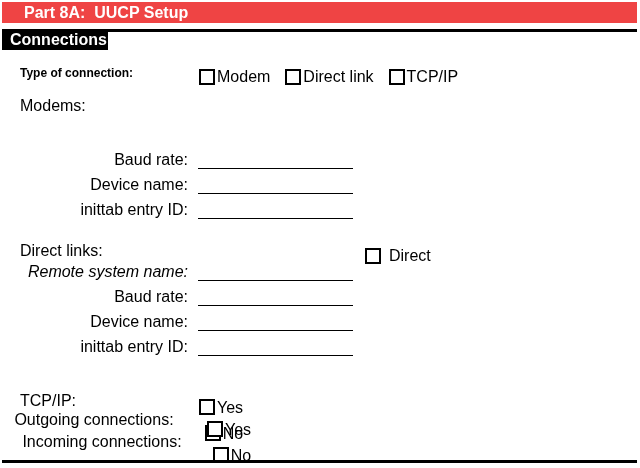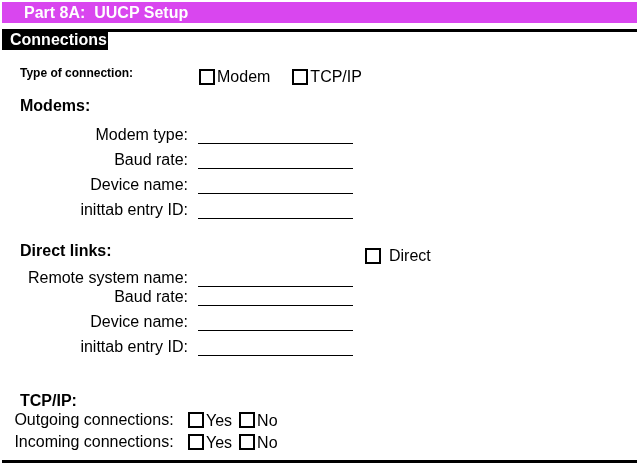--- a/index.html
+++ b/index.html
@@ -11,21 +11,21 @@
     color: #000000;
     font-family: "Liberation Sans", "DejaVu Sans", sans-serif;
     overflow: hidden;
   }
 
   
   .title-bar {
     position: absolute;
     left: 2px; top: 2px;
     width: 635px; height: 21px;
-    background: #d946ef;
+    background: #ef4444;
     color: #ffffff;
     font-weight: bold;
     font-size: 16px;
     line-height: 21px;
     padding-left: 22px;
     box-sizing: border-box;
   }
   .title-text { white-space: pre; }
 
   
@@ -46,21 +46,21 @@
     line-height: 21px;
     padding-left: 8px;
     box-sizing: border-box;
   }
 
   
   .bold-label { font-weight: bold; font-size: 12px; }
   .heading {
     position: absolute;
     left: 20px;
-    font-weight: bold;
+    font-weight: normal;
     font-size: 16px;
     line-height: 19px;
   }
 
   
   .checkbox {
     width: 12px; height: 12px;
     border: 2px solid #000000;
     background: #ffffff;
     display: inline-block;
@@ -73,21 +73,21 @@
     font-size: 16px;
     line-height: 19px;
   }
 
   
   .toc-label { position: absolute; left: 20px; top: 64px; line-height: 19px; }
   .type-options {
     position: absolute;
     left: 199px; top: 67px;
     display: flex;
-    gap: 22px;
+    gap: 15px;
     align-items: center;
   }
 
   
   .field-row {
     position: absolute;
     left: 0;
     display: flex;
     align-items: flex-end;
     height: 19px;
@@ -121,37 +121,39 @@
   
   .tcp-row {
     position: absolute;
     left: 0;
     height: 18px;
     display: flex;
     align-items: center;
   }
   .tcp-row .field-label { line-height: 18px; text-align: center; }
   .yn-options {
+    margin-left: 11px;
     display: flex;
     gap: 7px;
-    align-items: flex-start;
+    align-items: flex-end;
+    flex-direction: column;
   }
 
   
   .bottom-rule {
     position: absolute;
     left: 2px; top: 460px;
     width: 635px; height: 3px;
     background: #000000;
   }
 
   
   .m-row0 { top: 125px; } .m-row1 { top: 150px; } .m-row2 { top: 175px; } .m-row3 { top: 200px; }
-  .d-row0 { top: 268px; } .d-row1 { top: 287px; } .d-row2 { top: 312px; } .d-row3 { top: 337px; }
-  .t-row0 { top: 411px; } .t-row1 { top: 433px; }
+  .d-row0 { top: 262px; font-style: italic; } .d-row1 { top: 287px; } .d-row2 { top: 312px; } .d-row3 { top: 337px; }
+  .t-row0 { top: 411px; } .t-row1 { top: 433px; padding-left: 8px; }
 </style>
 </head>
 <body>
 
 <div class="sheet">
 
   <div class="title-bar">
     <span class="title-text">Part 8A:  UUCP Setup</span>
   </div>
 
@@ -161,30 +163,30 @@
   </div>
 
   <div class="bold-label toc-label">Type of connection:</div>
   <div class="type-options">
     <span class="opt">
       <span class="checkbox"></span>
       <span>Modem</span>
     </span>
     <span class="opt">
       <span class="checkbox"></span>
+      <span>Direct link</span>
+    </span>
+    <span class="opt">
+      <span class="checkbox"></span>
       <span>TCP/IP</span>
     </span>
   </div>
 
   <div class="heading" style="top:96px;">Modems:</div>
 
-  <div class="field-row m-row0">
-    <span class="field-label">Modem type:</span>
-    <span class="field-line"></span>
-  </div>
   <div class="field-row m-row1">
     <span class="field-label">Baud rate:</span>
     <span class="field-line"></span>
   </div>
   <div class="field-row m-row2">
     <span class="field-label">Device name:</span>
     <span class="field-line"></span>
   </div>
   <div class="field-row m-row3">
     <span class="field-label">inittab entry ID:</span>

